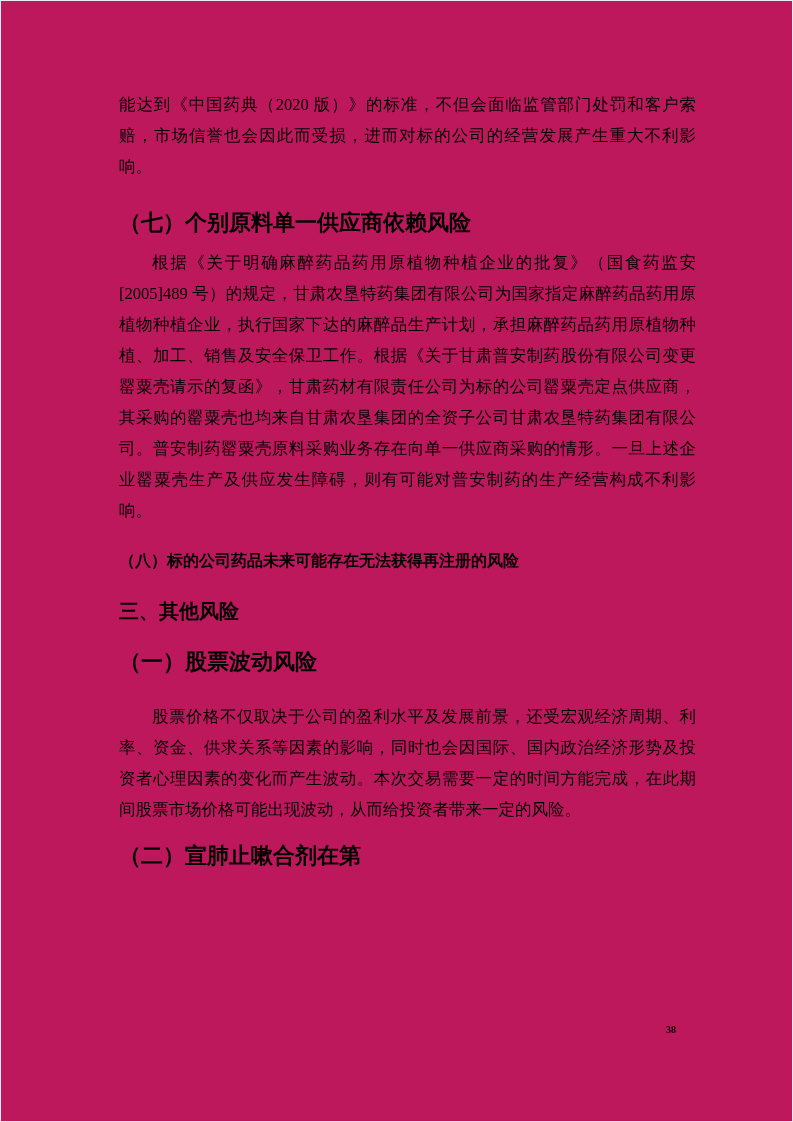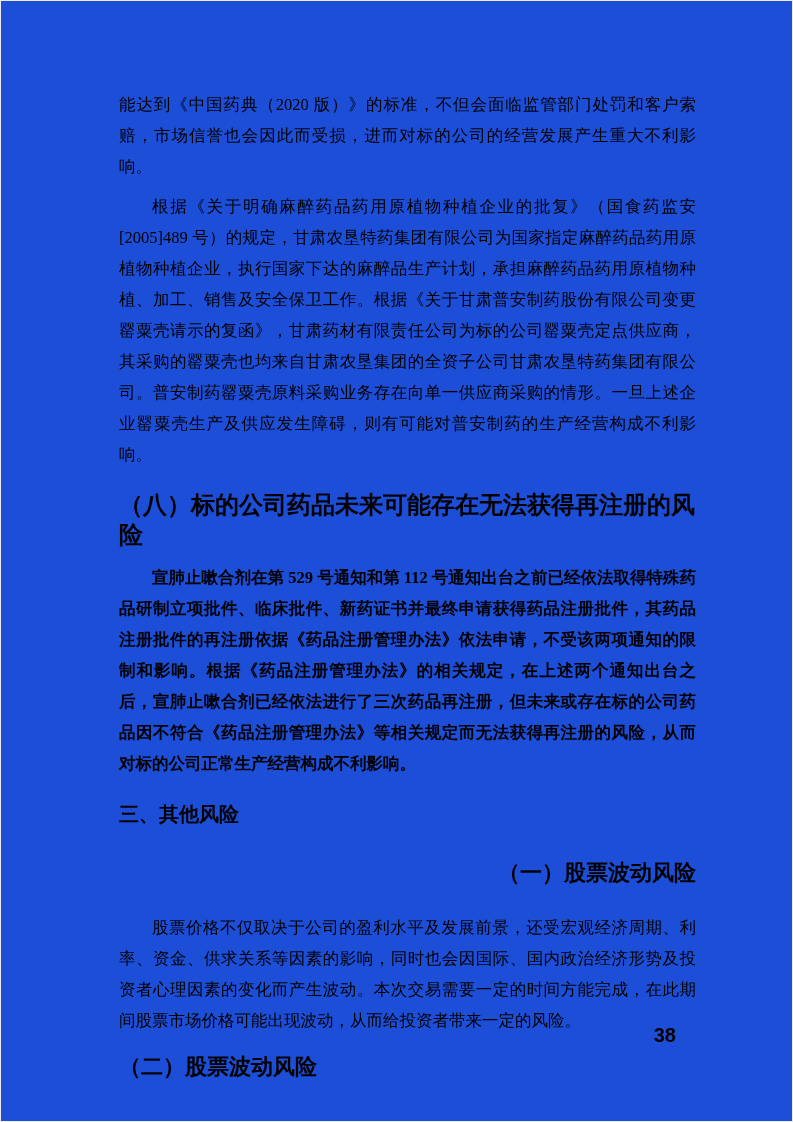--- a/index.html
+++ b/index.html
@@ -5,21 +5,21 @@
   html, body {
     margin: 0;
     padding: 0;
     background: #ffffff;
   }
   .page {
     position: relative;
     width: 793px;
     height: 1122px;
     margin: 0 auto;
-    background: #1d4ed8;
+    background: #be185d;
     box-sizing: border-box;
     border: 1px solid #ececec;
     padding: 88px 96px 0 118px;
     overflow: hidden;
     font-family: "Liberation Serif", serif;
     color: #000000;
   }
   .body-para {
     margin: 0;
     font-size: 16.5px;
@@ -38,69 +38,69 @@
     margin: 0;
     font-family: "Liberation Sans", sans-serif;
     font-size: 22px;
     font-weight: bold;
     line-height: 30px;
     color: #000000;
   }
   .heading-kai {
     margin: 0;
     font-family: "Liberation Serif", serif;
-    font-size: 24px;
+    font-size: 16px;
     font-weight: bold;
     line-height: 30px;
     color: #000000;
   }
   .heading-chapter {
     margin: 0;
     font-family: "Liberation Sans", sans-serif;
     font-size: 20px;
     font-weight: bold;
     line-height: 32px;
     color: #000000;
   }
   .mt-p0   { margin-top: 0; }
   .mt-h7   { margin-top: 26px; }
   .mt-p1   { margin-top: 9px; }
   .mt-h8   { margin-top: 20px; }
   .mt-p2   { margin-top: 12px; }
   .mt-ch3  { margin-top: 19px; }
-  .mt-h31  { margin-top: 28px; text-align: right; }
+  .mt-h31  { margin-top: 20px; }
   .mt-p3   { margin-top: 24px; }
   .mt-h32  { margin-top: 16px; }
   .page-number {
     position: absolute;
     top: 1023px;
     right: 116px;
-    font-family: Liberation Sans, sans-serif;
-    font-size: 20px;
+    font-family: Liberation Serif, serif;
+    font-size: 10px;
     font-weight: bold;
     color: #000000;
   }
 </style>
 </head>
 <body>
 
 <div class="page">
 
   <p class="body-para mt-p0">能达到《中国药典（2020 版）》的标准，不但会面临监管部门处罚和客户索赔，市场信誉也会因此而受损，进而对标的公司的经营发展产生重大不利影响。</p>
 
+  <h2 class="heading-sub mt-h7">（七）个别原料单一供应商依赖风险</h2>
 
   <p class="body-para indent mt-p1">根据《关于明确麻醉药品药用原植物种植企业的批复》（国食药监安[2005]489 号）的规定，甘肃农垦特药集团有限公司为国家指定麻醉药品药用原植物种植企业，执行国家下达的麻醉品生产计划，承担麻醉药品药用原植物种植、加工、销售及安全保卫工作。根据《关于甘肃普安制药股份有限公司变更罂粟壳请示的复函》，甘肃药材有限责任公司为标的公司罂粟壳定点供应商，其采购的罂粟壳也均来自甘肃农垦集团的全资子公司甘肃农垦特药集团有限公司。普安制药罂粟壳原料采购业务存在向单一供应商采购的情形。一旦上述企业罂粟壳生产及供应发生障碍，则有可能对普安制药的生产经营构成不利影响。</p>
 
   <h2 class="heading-kai mt-h8">（八）标的公司药品未来可能存在无法获得再注册的风险</h2>
 
-  <p class="body-para kai-para indent mt-p2">宣肺止嗽合剂在第 529 号通知和第 112 号通知出台之前已经依法取得特殊药品研制立项批件、临床批件、新药证书并最终申请获得药品注册批件，其药品注册批件的再注册依据《药品注册管理办法》依法申请，不受该两项通知的限制和影响。根据《药品注册管理办法》的相关规定，在上述两个通知出台之后，宣肺止嗽合剂已经依法进行了三次药品再注册，但未来或存在标的公司药品因不符合《药品注册管理办法》等相关规定而无法获得再注册的风险，从而对标的公司正常生产经营构成不利影响。</p>
 
   <h1 class="heading-chapter mt-ch3">三、其他风险</h1>
 
   <h2 class="heading-sub mt-h31">（一）股票波动风险</h2>
 
   <p class="body-para indent mt-p3">股票价格不仅取决于公司的盈利水平及发展前景，还受宏观经济周期、利率、资金、供求关系等因素的影响，同时也会因国际、国内政治经济形势及投资者心理因素的变化而产生波动。本次交易需要一定的时间方能完成，在此期间股票市场价格可能出现波动，从而给投资者带来一定的风险。</p>
 
-  <h2 class="heading-sub mt-h32">（二）股票波动风险</h2>
+  <h2 class="heading-sub mt-h32">（二）宣肺止嗽合剂在第</h2>
 
   <div class="page-number">38</div>
 
 </div>
 
 </body></html>

